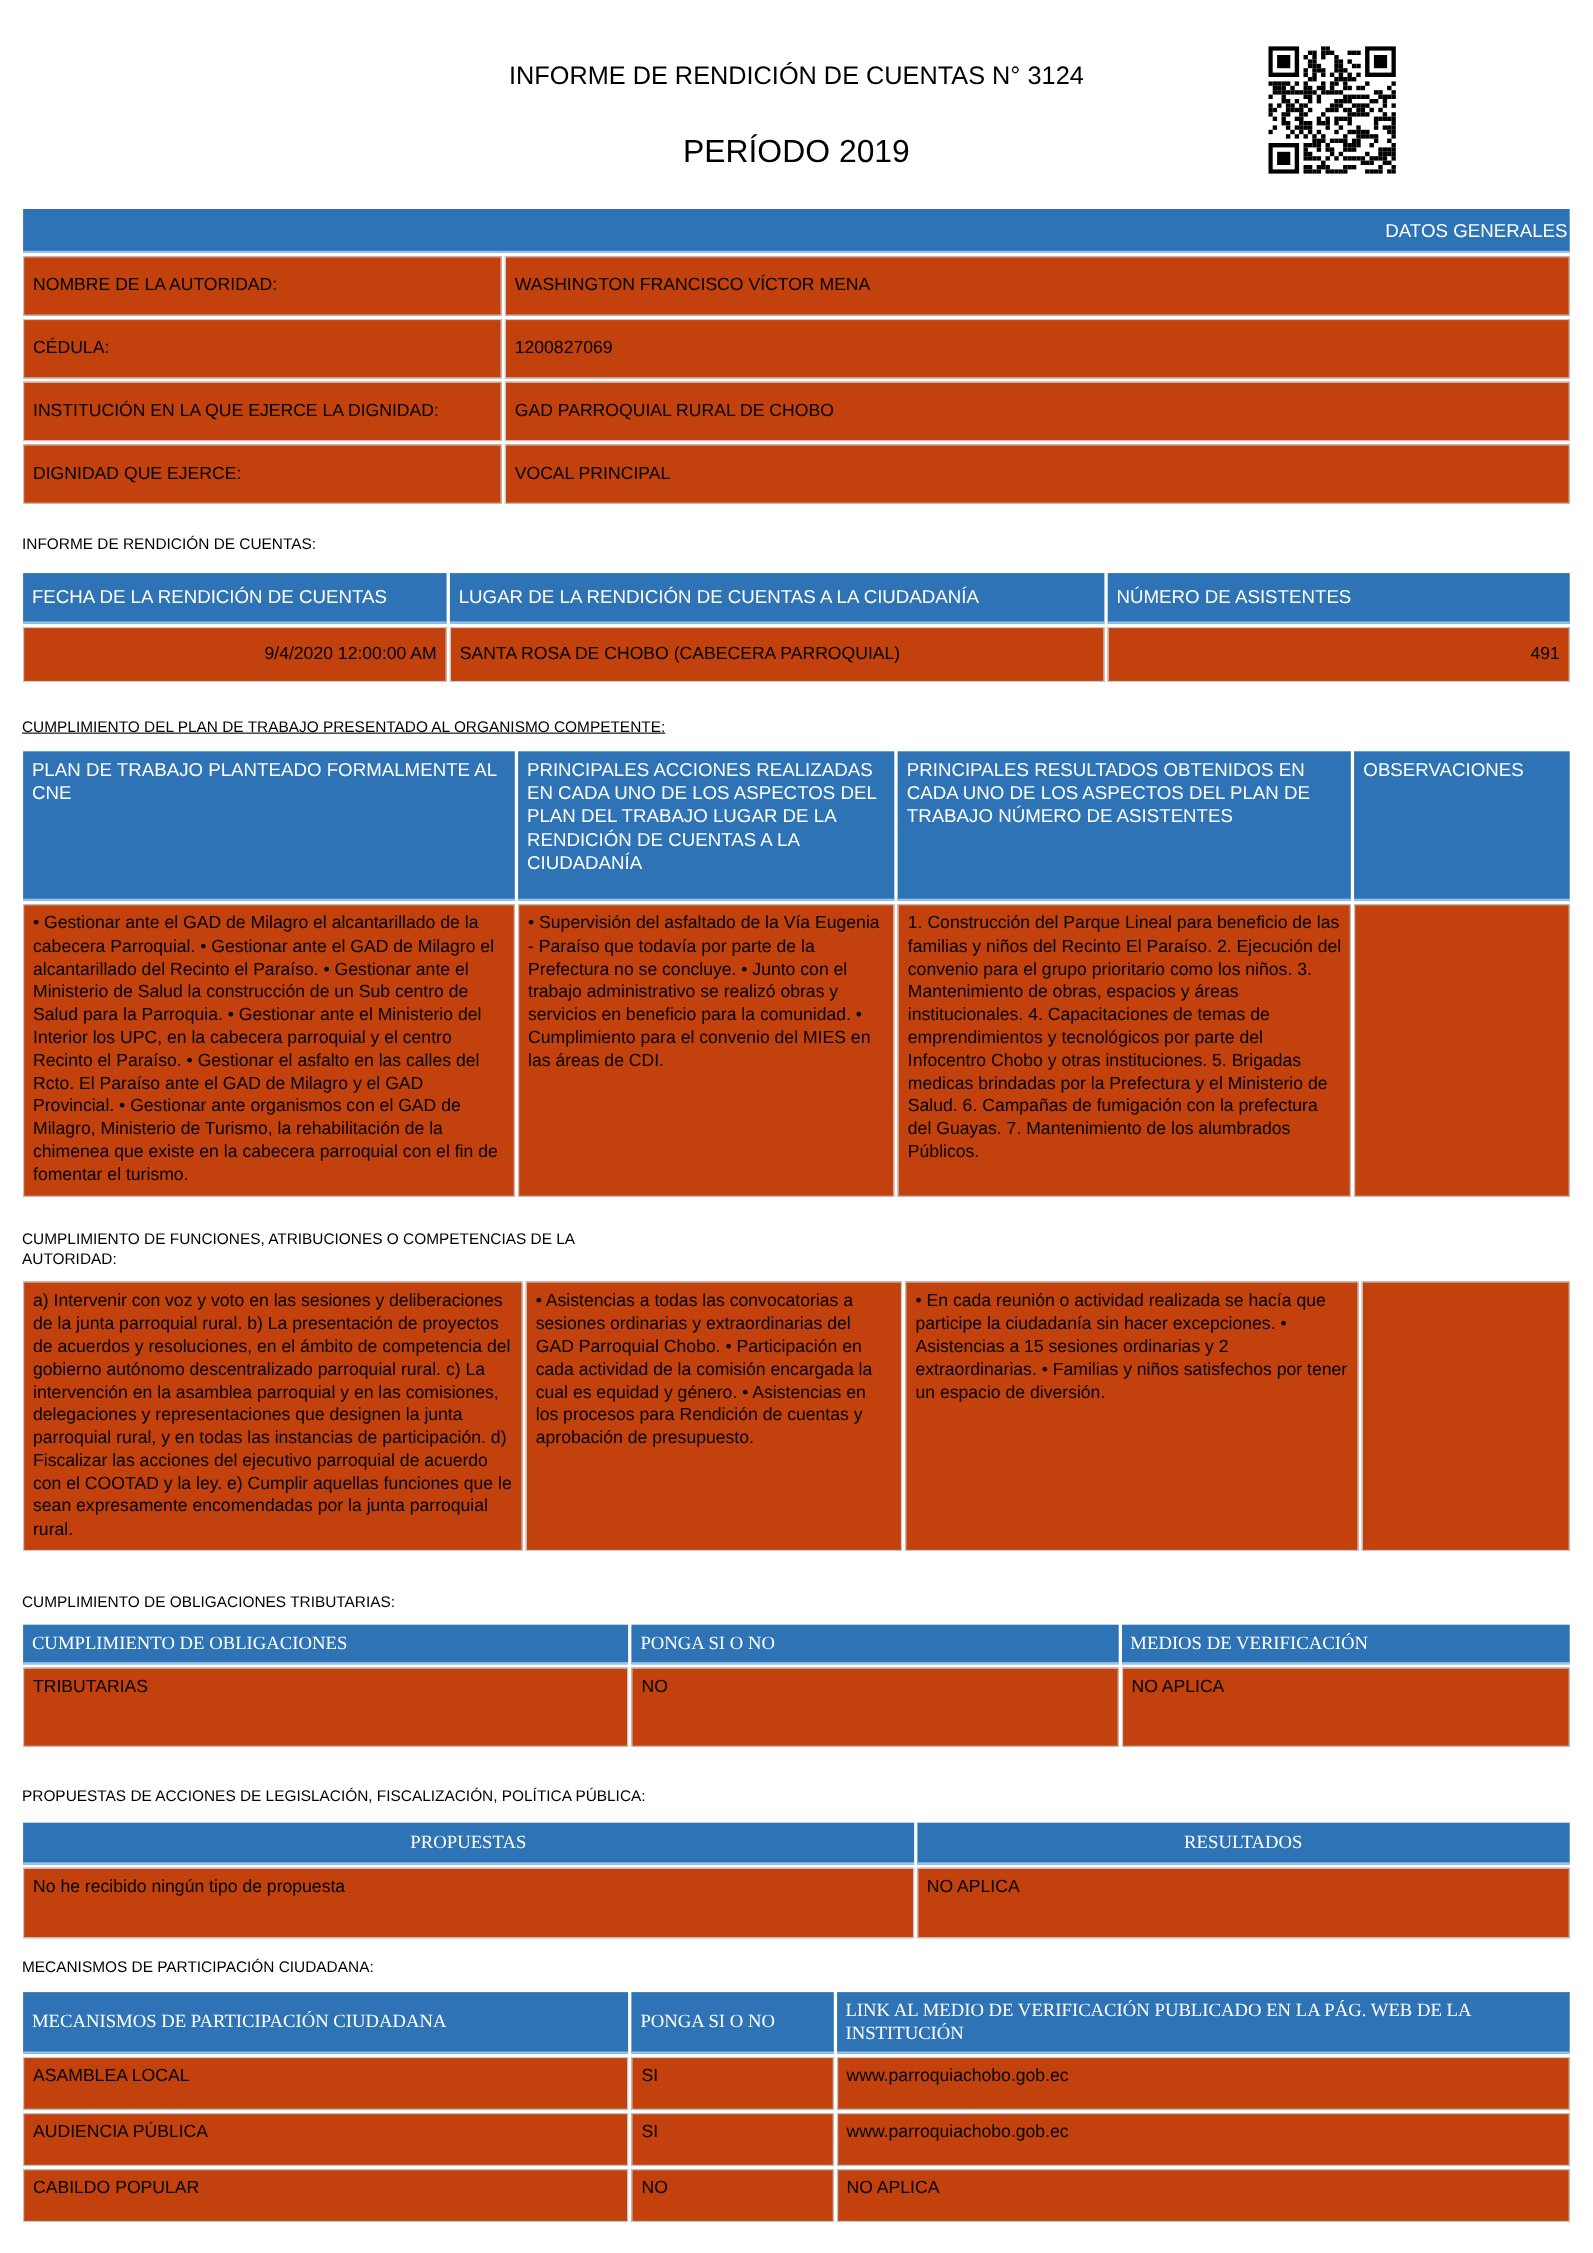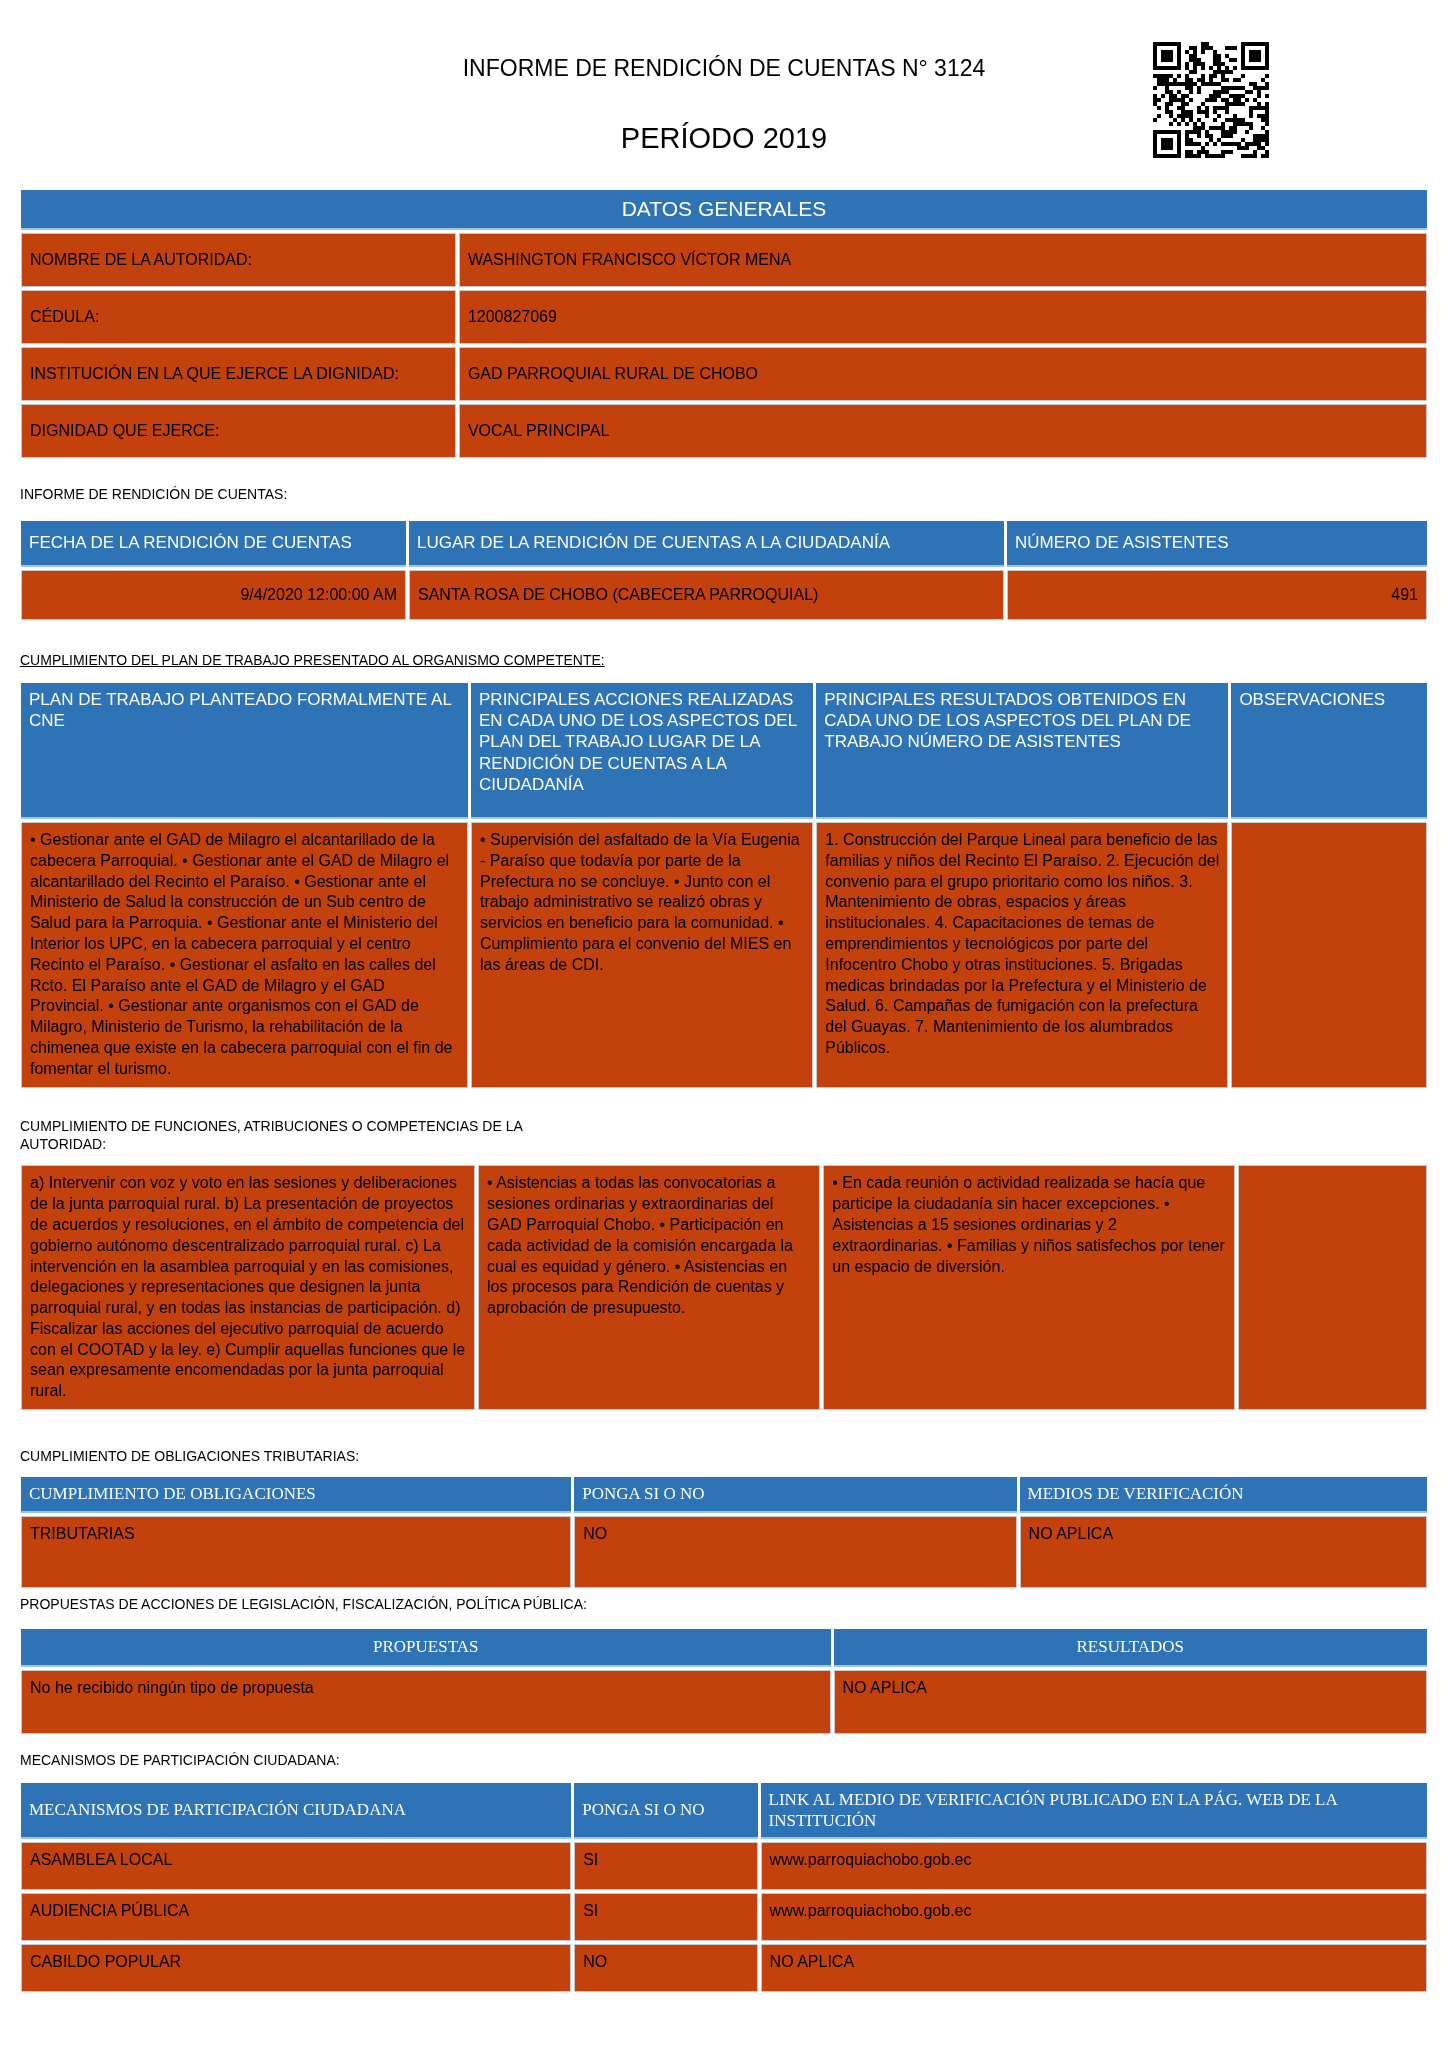--- a/index.html
+++ b/index.html
@@ -27,37 +27,37 @@
   td.hmid{vertical-align:middle;}
   .hserif{font-family:"Liberation Serif", serif;}
   .hcenter{text-align:center;}
   td.c{
     background:#c2410c;border:1px solid var(--bgray);padding:7px 8px;
     vertical-align:top;font-size:16px;line-height:1.3;
   }
   td.cmid{vertical-align:middle;}
   .tr-right{text-align:right;}
   .t-datos{margin-top:32px;}
-  .t-datos td.hdr-full{font-size:21px;text-align:center;vertical-align:middle;height:34px;padding:2px;}
+  .t-datos td.hdr-full{font-size:17px;text-align:right;vertical-align:middle;height:34px;padding:2px;}
   .t-datos td.c{height:38px;}
   #lbl-informe{margin-top:24px;}
   .t-fecha{margin-top:14px;}
   .t-fecha td.h{height:32px;}
   .t-fecha td.c{height:34px;}
   #lbl-plan{margin-top:28px;text-decoration:underline;}
   .t-plan{margin-top:10px;}
   .t-plan td.h{height:122px;}
   #lbl-func{margin-top:26px;}
   .t-func{margin-top:8px;}
   .t-func td.h{height:66px;}
   #lbl-oblig{margin-top:34px;}
   .t-oblig{margin-top:8px;}
   .t-oblig td.h{height:22px;}
   .t-oblig td.c{height:56px;}
-  #lbl-prop{margin-top:4px;}
+  #lbl-prop{margin-top:32px;}
   .t-prop{margin-top:12px;}
   .t-prop td.h{height:24px;}
   .t-prop td.c{height:48px;}
   #lbl-mec{margin-top:14px;}
   .t-mec{margin-top:10px;}
   .t-mec td.h{height:22px;}
   .t-mec td.c{height:32px;}
 </style>
 </head>
 <body>

